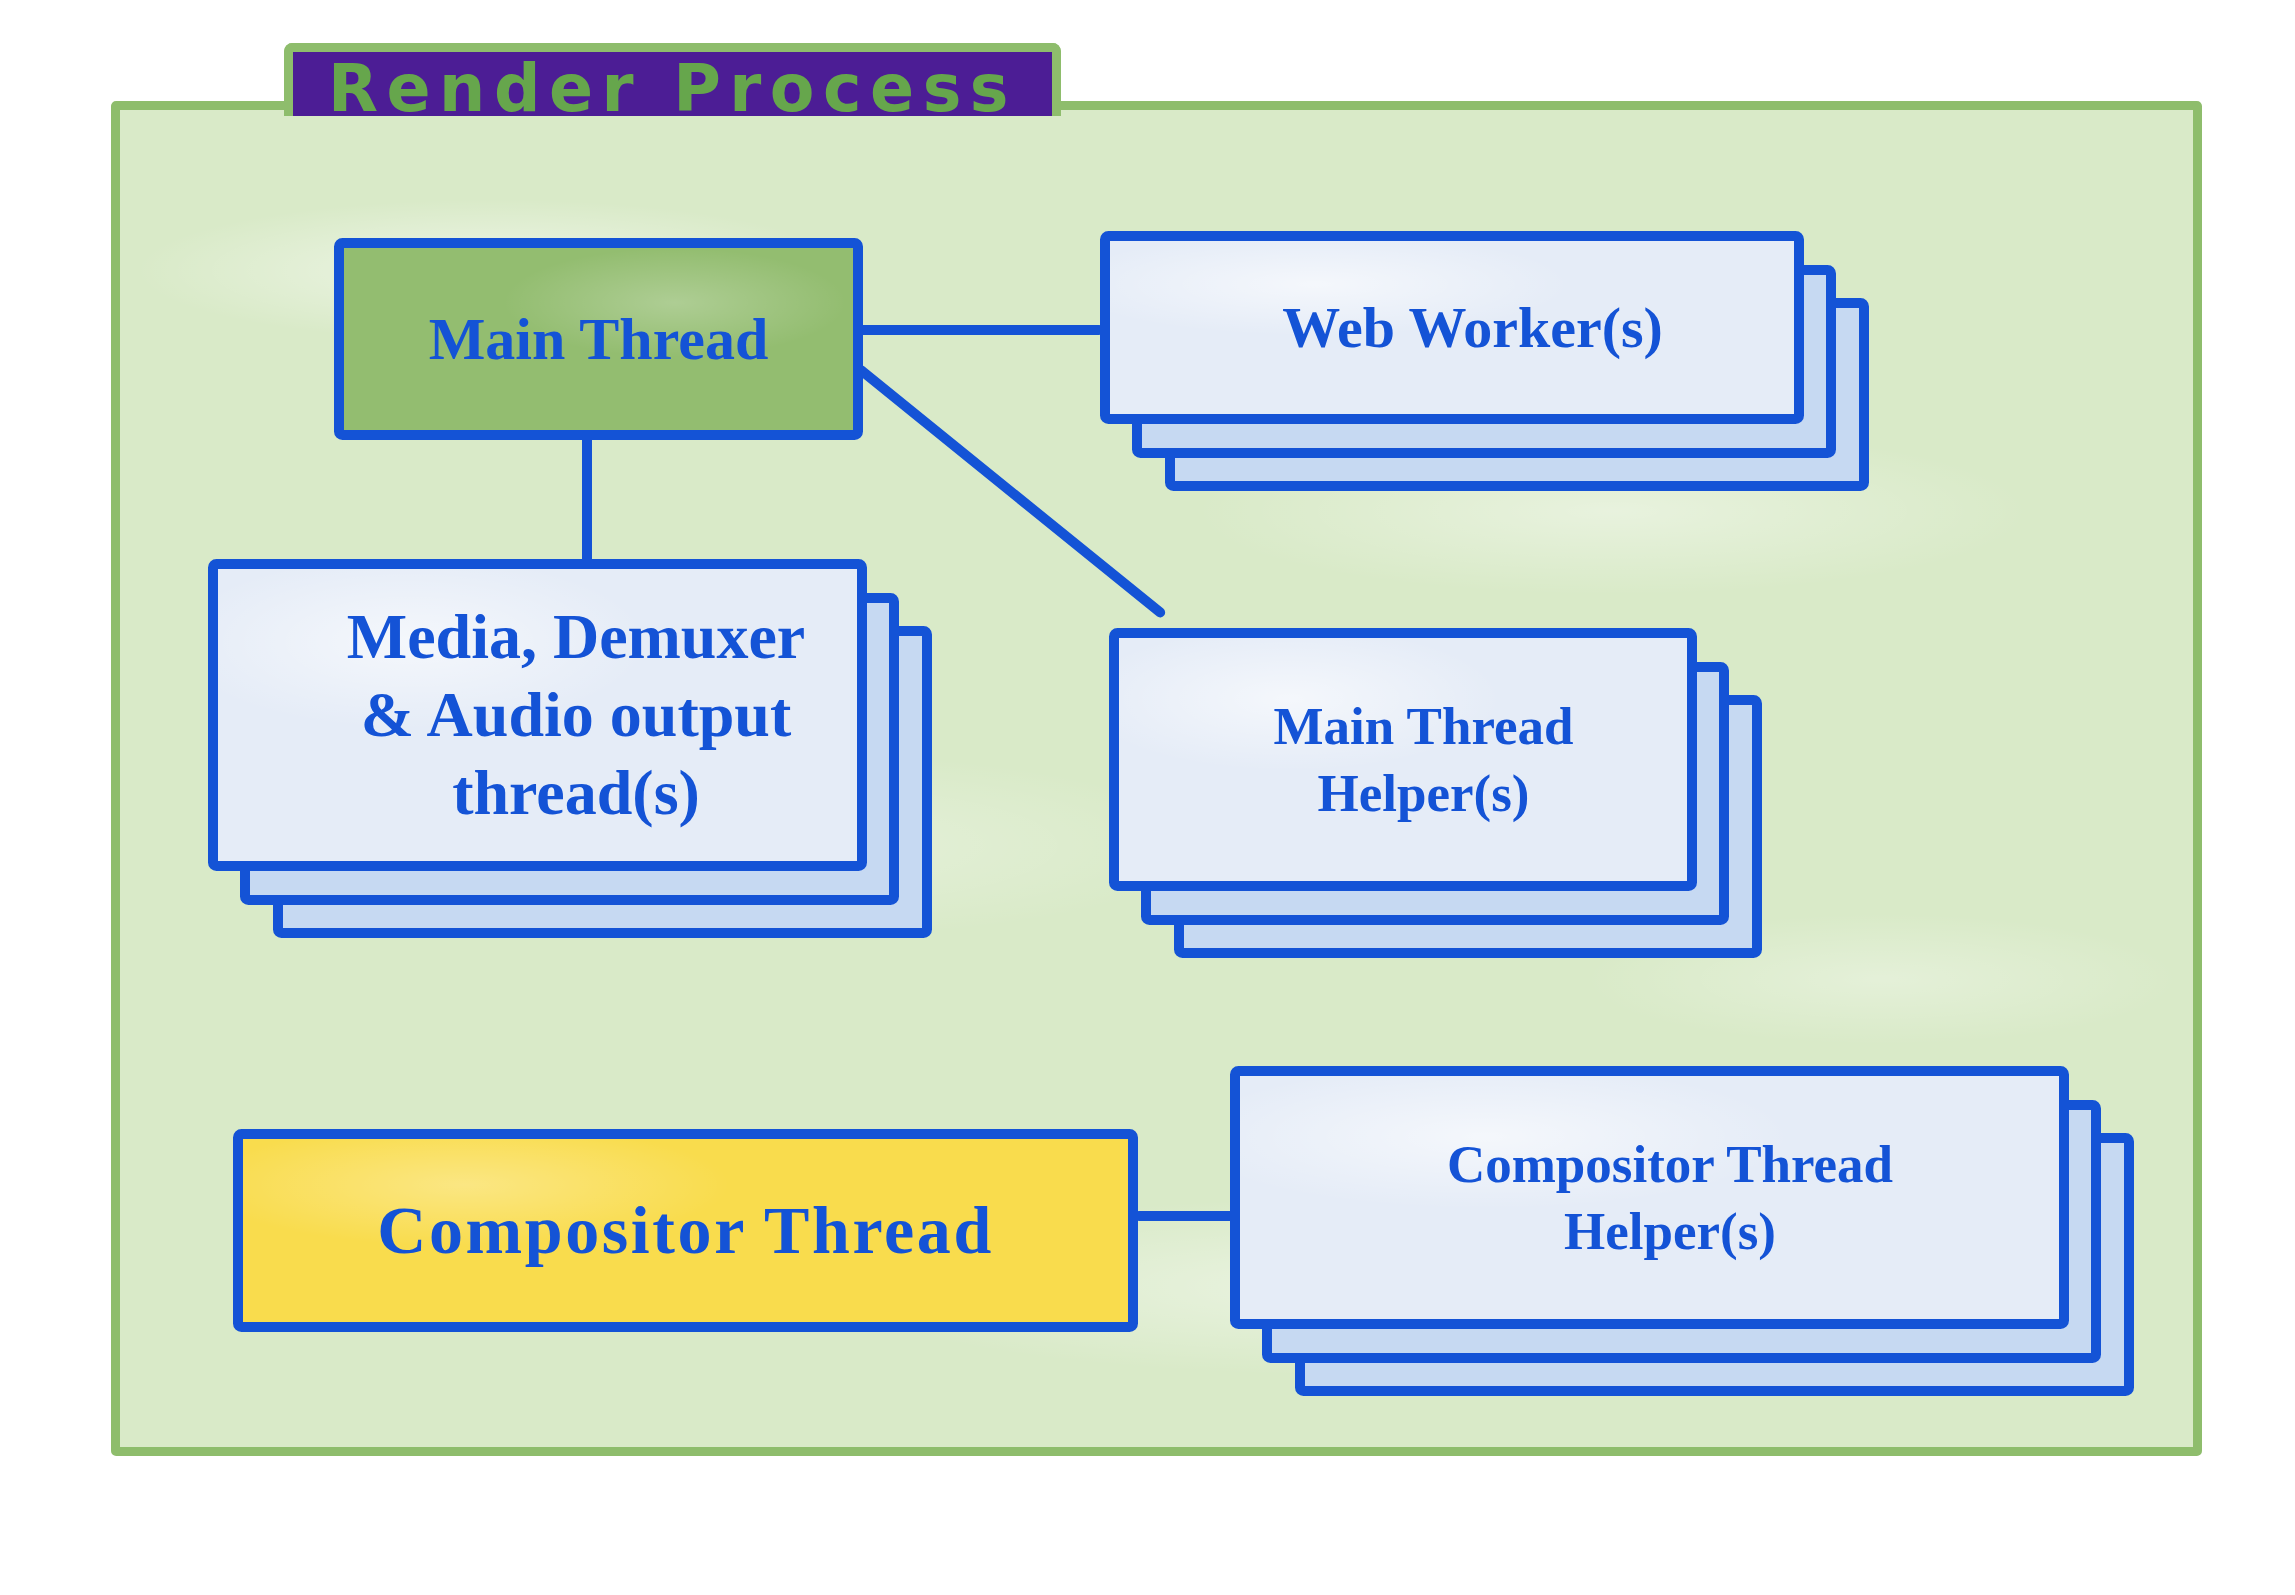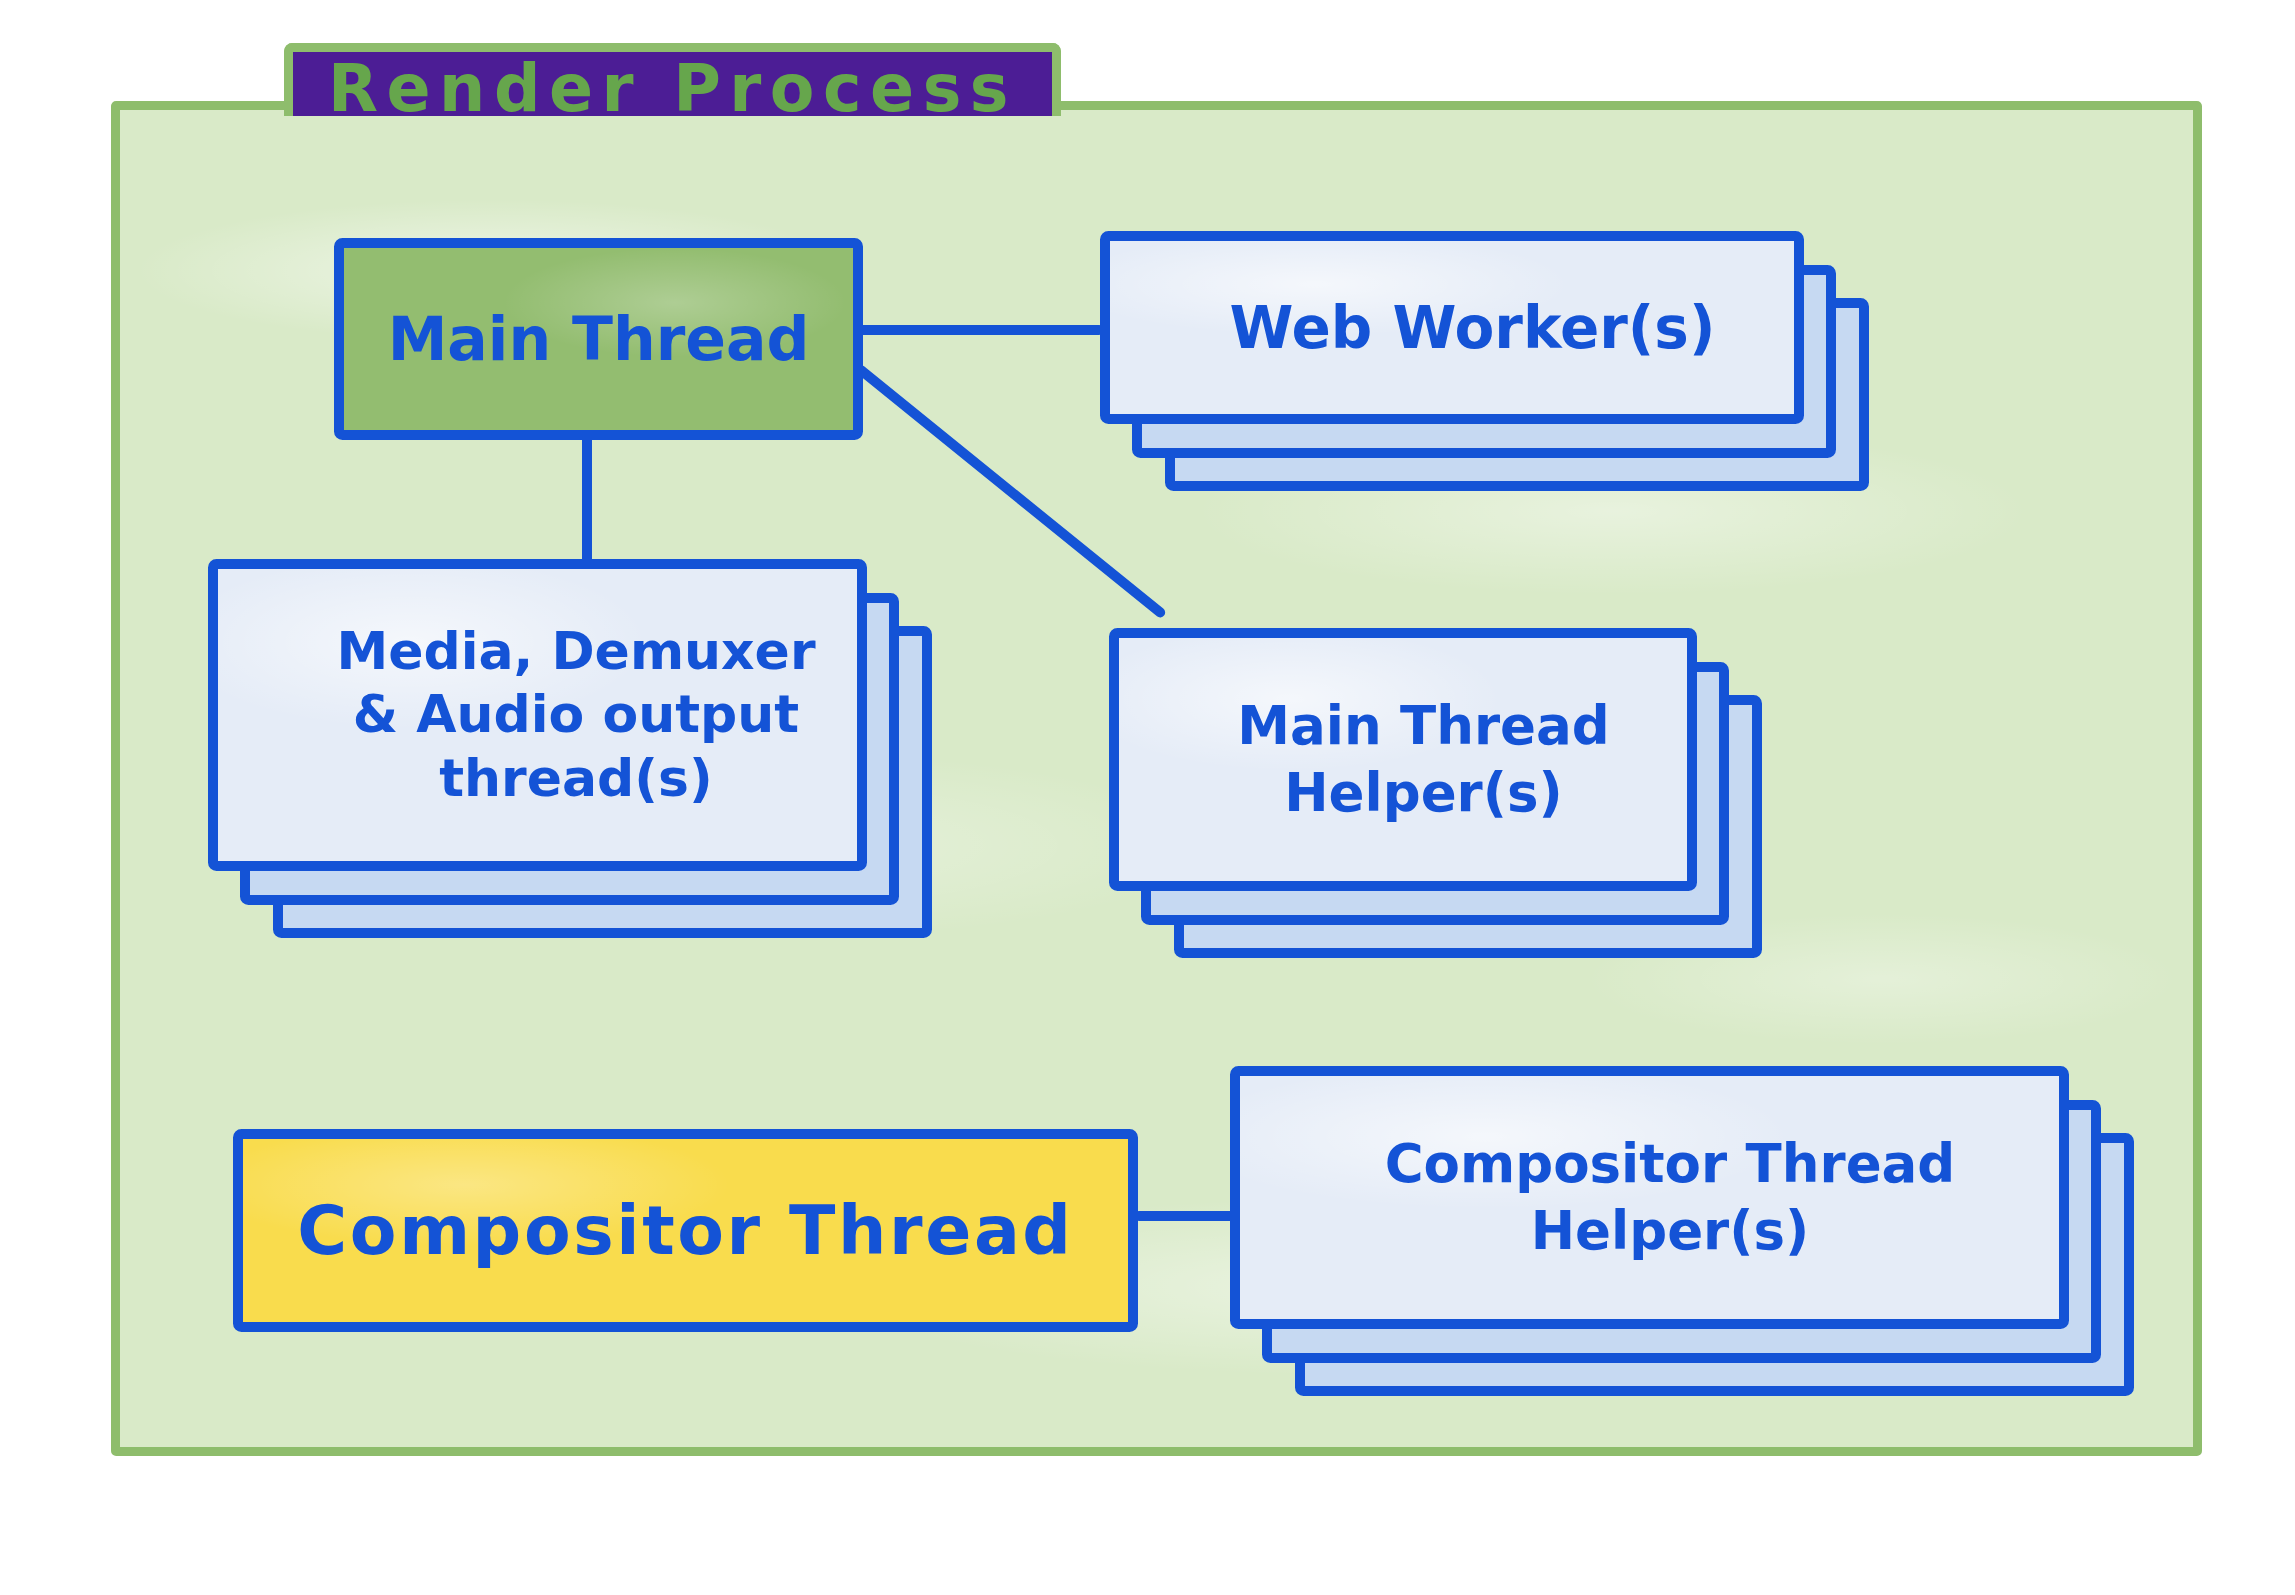--- a/index.html
+++ b/index.html
@@ -35,21 +35,21 @@
   }
   
   .node,.card{
     box-sizing:border-box;border:10.2px solid #1453d6;border-radius:8.5px;
   }
   .node{
     position:absolute;z-index:4;display:flex;align-items:center;justify-content:center;
     text-align:center;
   }
   .label{
-    color:#1453d6;font-weight:bold;white-space:nowrap;text-align:center;
+    color:#1453d6;font-weight:bold;white-space:nowrap;text-align:center;font-family:Liberation Serif, serif;
   }
   .label .ln{display:block;}
   
   .stack{position:absolute;z-index:4;}
   .stack .card{position:absolute;width:100%;height:100%;}
   .stack .back{background:#c6d9f2;}
   .stack .b2{left:65px;top:67px;}
   .stack .b1{left:32px;top:34px;}
   .stack .front{
     left:0;top:0;background:
@@ -61,21 +61,21 @@
   .main-thread{
     left:334px;top:238px;width:529px;height:202px;
     background:
       radial-gradient(ellipse 45% 40% at 65% 30%, rgba(255,255,255,.25), transparent 75%),
       #93bd70;
   }
   .main-thread .label{font-size:60px;}
   .web-workers{left:1100px;top:231px;width:704px;height:193px;}
   .web-workers .label{font-size:58px;}
   .media-threads{left:208px;top:559px;width:659px;height:312px;}
-  .media-threads .label{font-size:52px;line-height:1.22;margin-left:36px;}
+  .media-threads .label{font-size:64px;line-height:1.22;margin-left:36px;}
   .mt-helpers{left:1109px;top:628px;width:588px;height:263px;}
   .mt-helpers .label{font-size:53px;line-height:1.25;}
   .compositor{
     left:233px;top:1129px;width:905px;height:203px;
     background:
       radial-gradient(ellipse 40% 45% at 25% 25%, rgba(255,255,255,.30), transparent 75%),
       #f9dc4d;
   }
   .compositor .label{font-size:68px;letter-spacing:2.6px;}
   .comp-helpers{left:1230px;top:1066px;width:839px;height:263px;}

